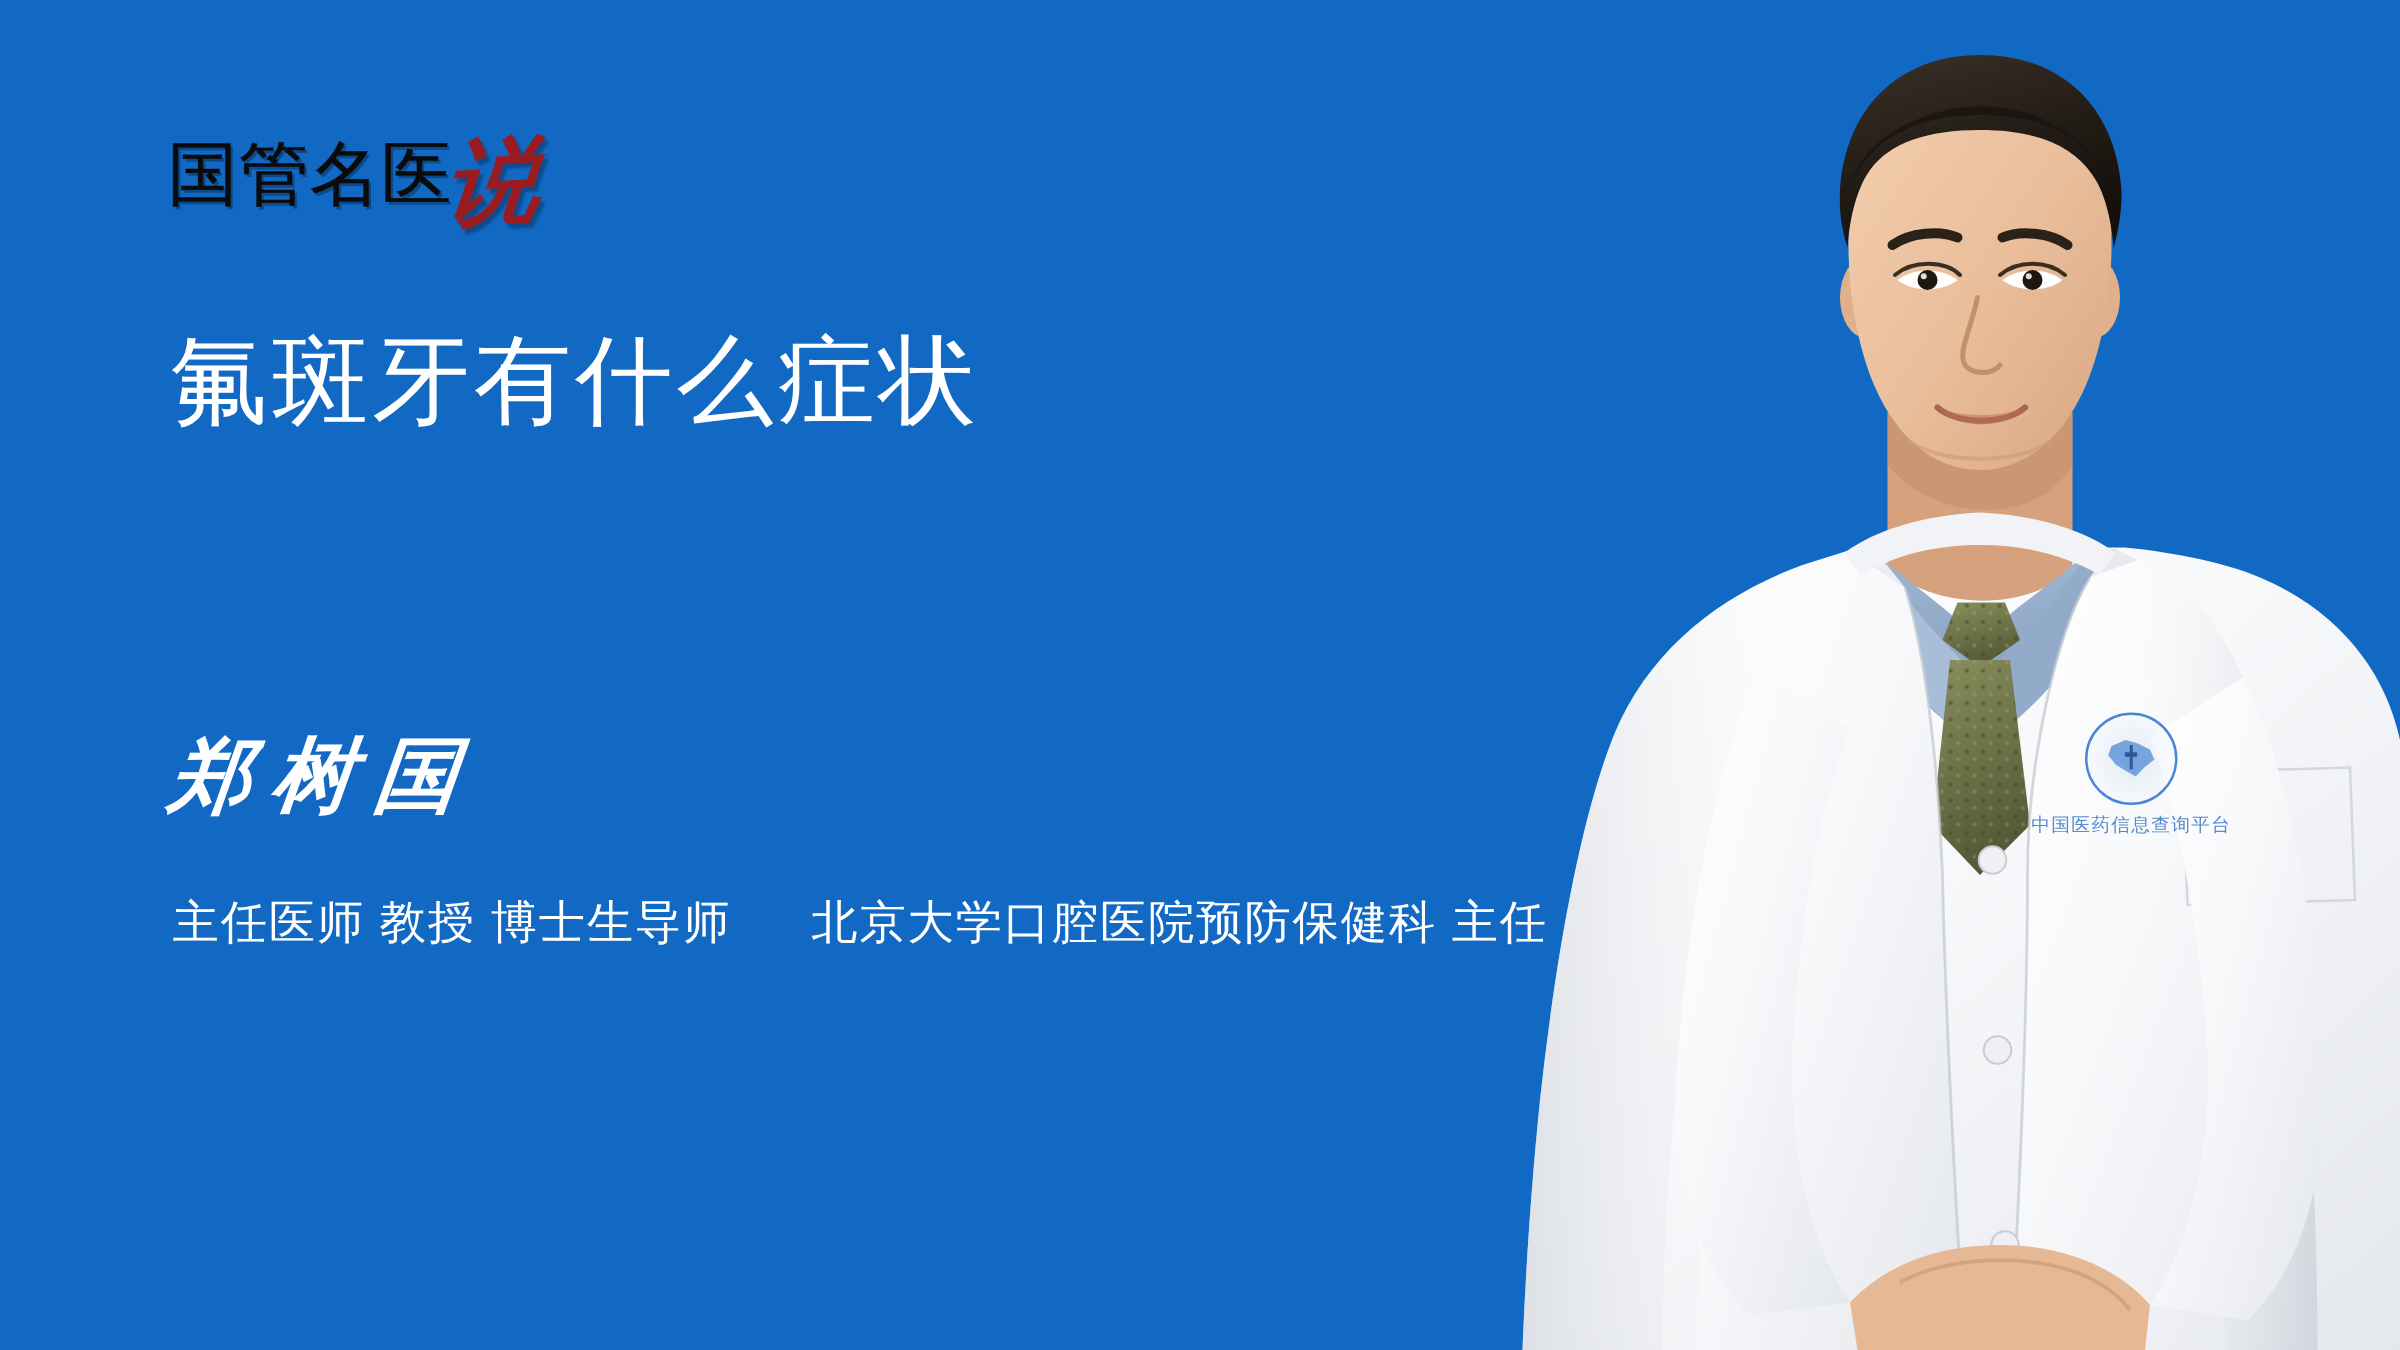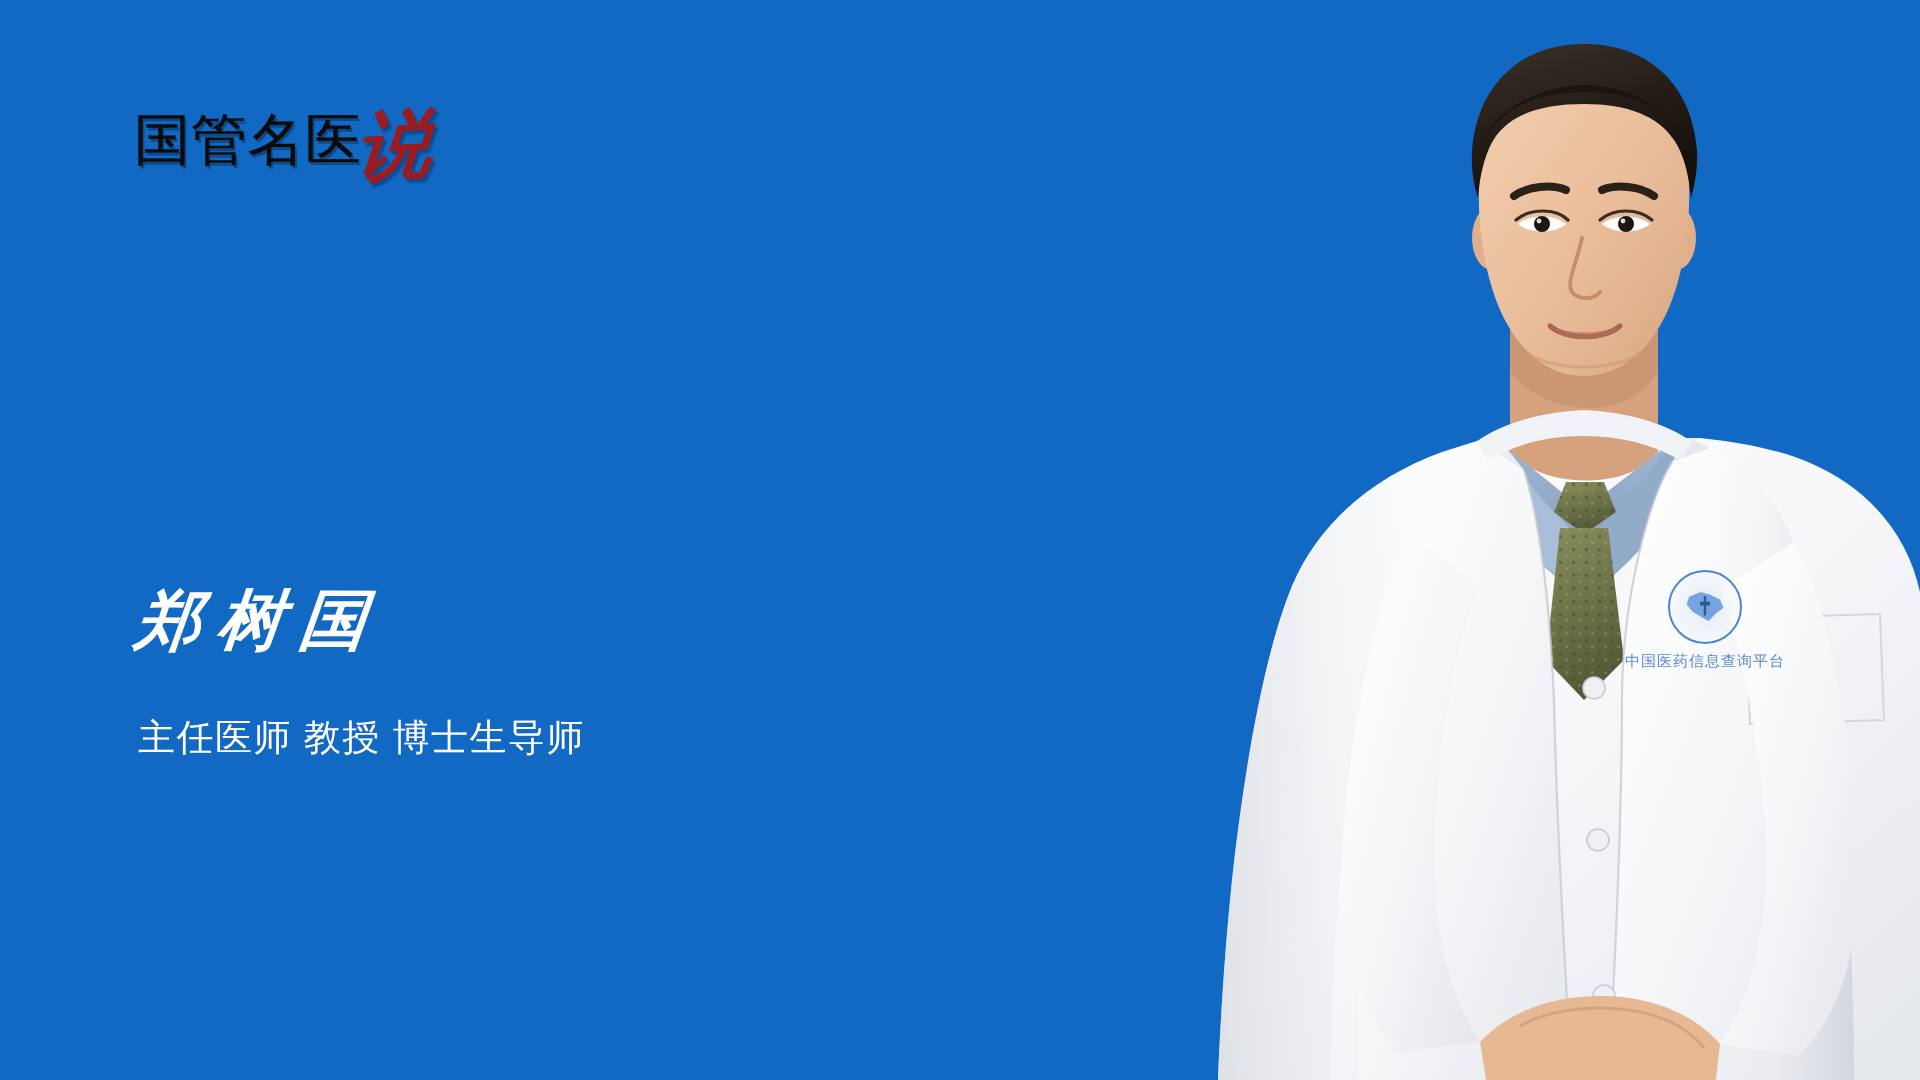--- a/index.html
+++ b/index.html
@@ -353,21 +353,23 @@
     <div id="coat-badge-label">中国医药信息查询平台</div>
   </div>
 
   <div id="left-panel">
 
     <div id="brand-logo">
       <span id="brand-logo-main">国管名医</span>
       <span id="brand-logo-accent">说</span>
     </div>
 
+    <h1 id="headline">氟斑牙有什么症状</h1>
 
     <div id="doctor-name">郑树国</div>
 
     <div id="credentials">
       <div class="credential-line">主任医师  教授  博士生导师</div>
+      <div class="credential-line">北京大学口腔医院预防保健科  主任</div>
     </div>
 
   </div>
 </div>
 
 </body></html>

